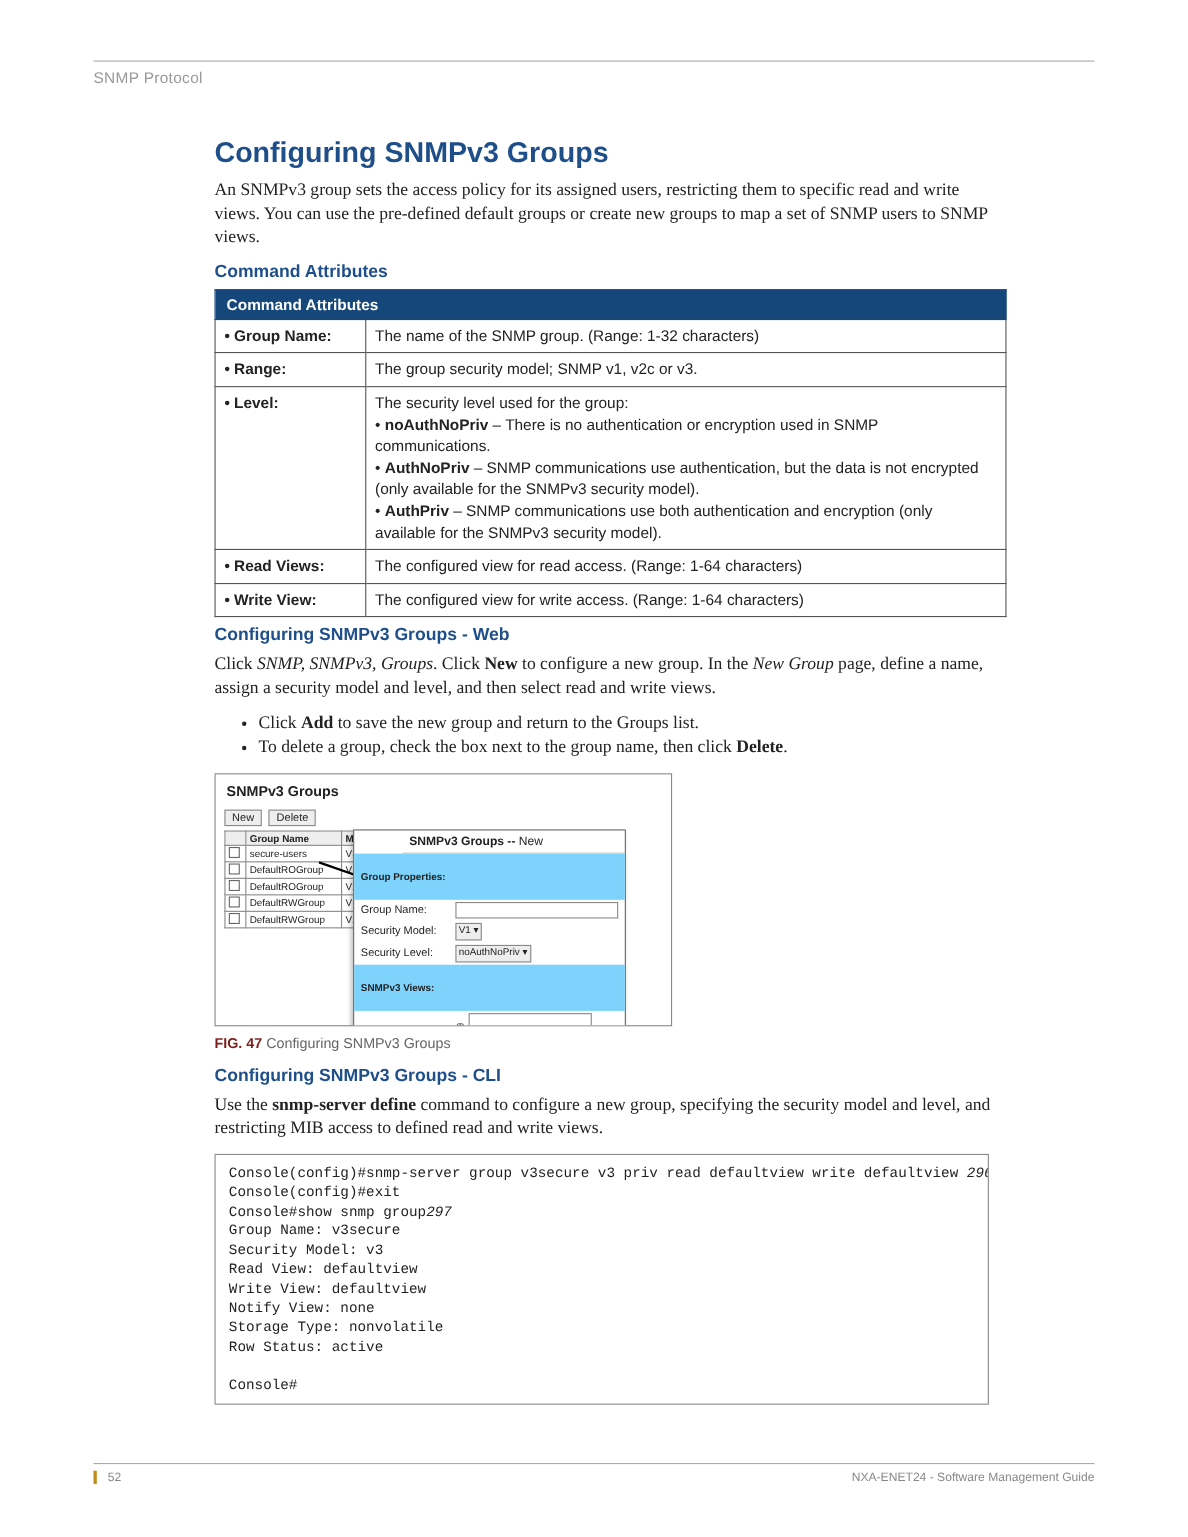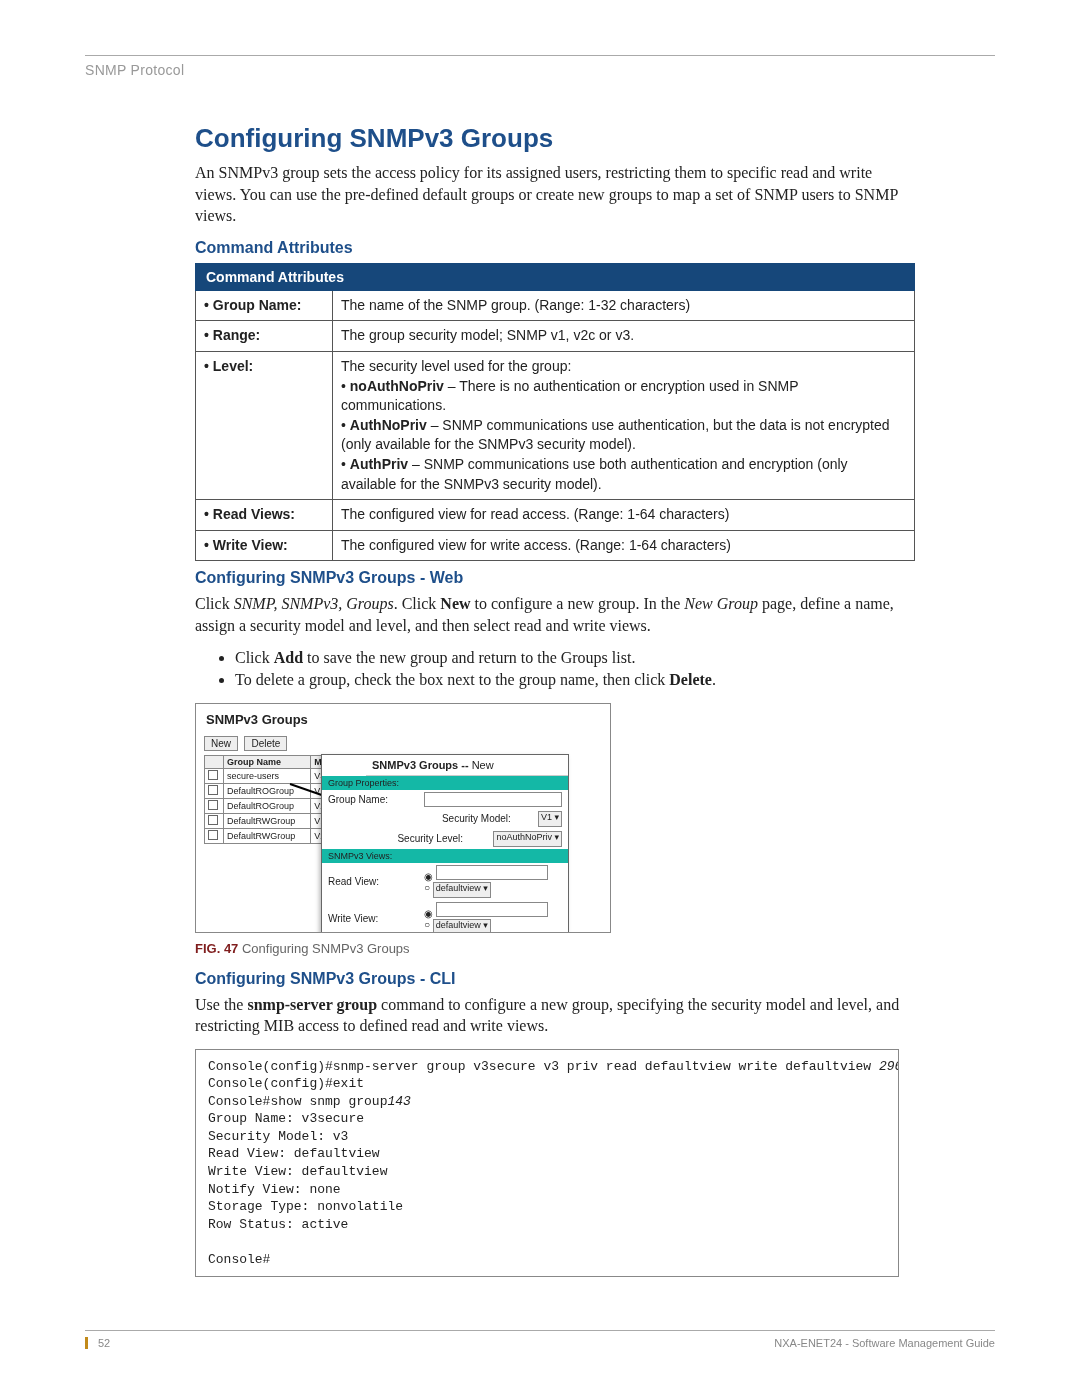--- a/index.html
+++ b/index.html
@@ -144,31 +144,30 @@
     font-weight: bold;
     font-size: 11px;
     padding: 4px 6px;
     border-bottom: 1px solid #ccc;
     margin-left: 44px;
   }
   .overlay .otitle .sub {
     font-weight: normal;
   }
   .overlay .osec {
-    font-weight: normal;
-    background: #14b8a6;
-    padding: 2px 6px;
+    font-weight: bold;
+    background: #7dd3fc;
+    padding: 16px 6px;
     font-size: 9px;
   }
   .overlay .orow {
     display: flex;
     align-items: center;
     padding: 2px 6px;
-    gap: 16px;
-    justify-content: flex-end;
+    gap: 6px;
   }
   .overlay .olbl {
     width: 80px;
   }
   .oinput {
     border: 1px solid #888;
     height: 13px;
     flex: 1;
     min-width: 0;
   }
@@ -370,25 +369,25 @@
         </div>
 
       </div>
     </div>
     <div class="fig-caption">
       <b>FIG. 47</b><span>  Configuring SNMPv3 Groups</span>
     </div>
 
     <h2>Configuring SNMPv3 Groups - CLI</h2>
     <p class="body">
-      <span>Use the </span><b>snmp-server group</b><span> command to configure a new group, specifying the security model and level, and restricting MIB access to defined read and write views.</span>
+      <span>Use the </span><b>snmp-server define</b><span> command to configure a new group, specifying the security model and level, and restricting MIB access to defined read and write views.</span>
     </p>
     <pre class="cli" id="cli-block">Console(config)#snmp-server group v3secure v3 priv read defaultview write defaultview <span class="it">296</span>
 Console(config)#exit
-Console#show snmp group<span class="it">143</span>
+Console#show snmp group<span class="it">297</span>
 Group Name: v3secure
 Security Model: v3
 Read View: defaultview
 Write View: defaultview
 Notify View: none
 Storage Type: nonvolatile
 Row Status: active
 
 Console#</pre>
   </div>

